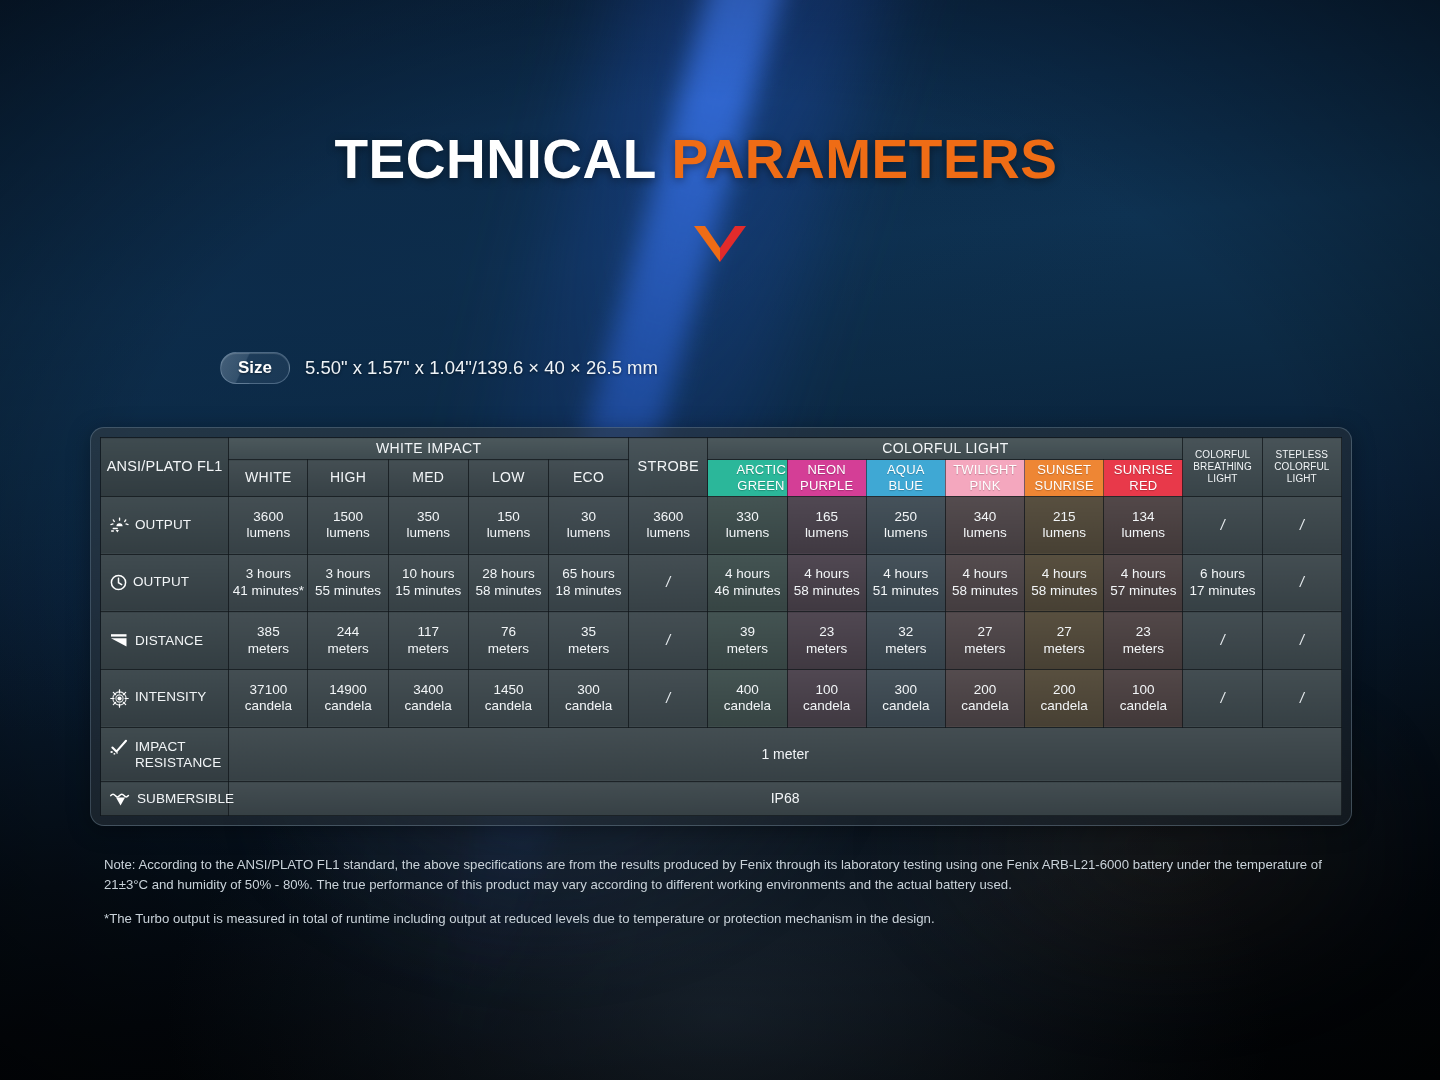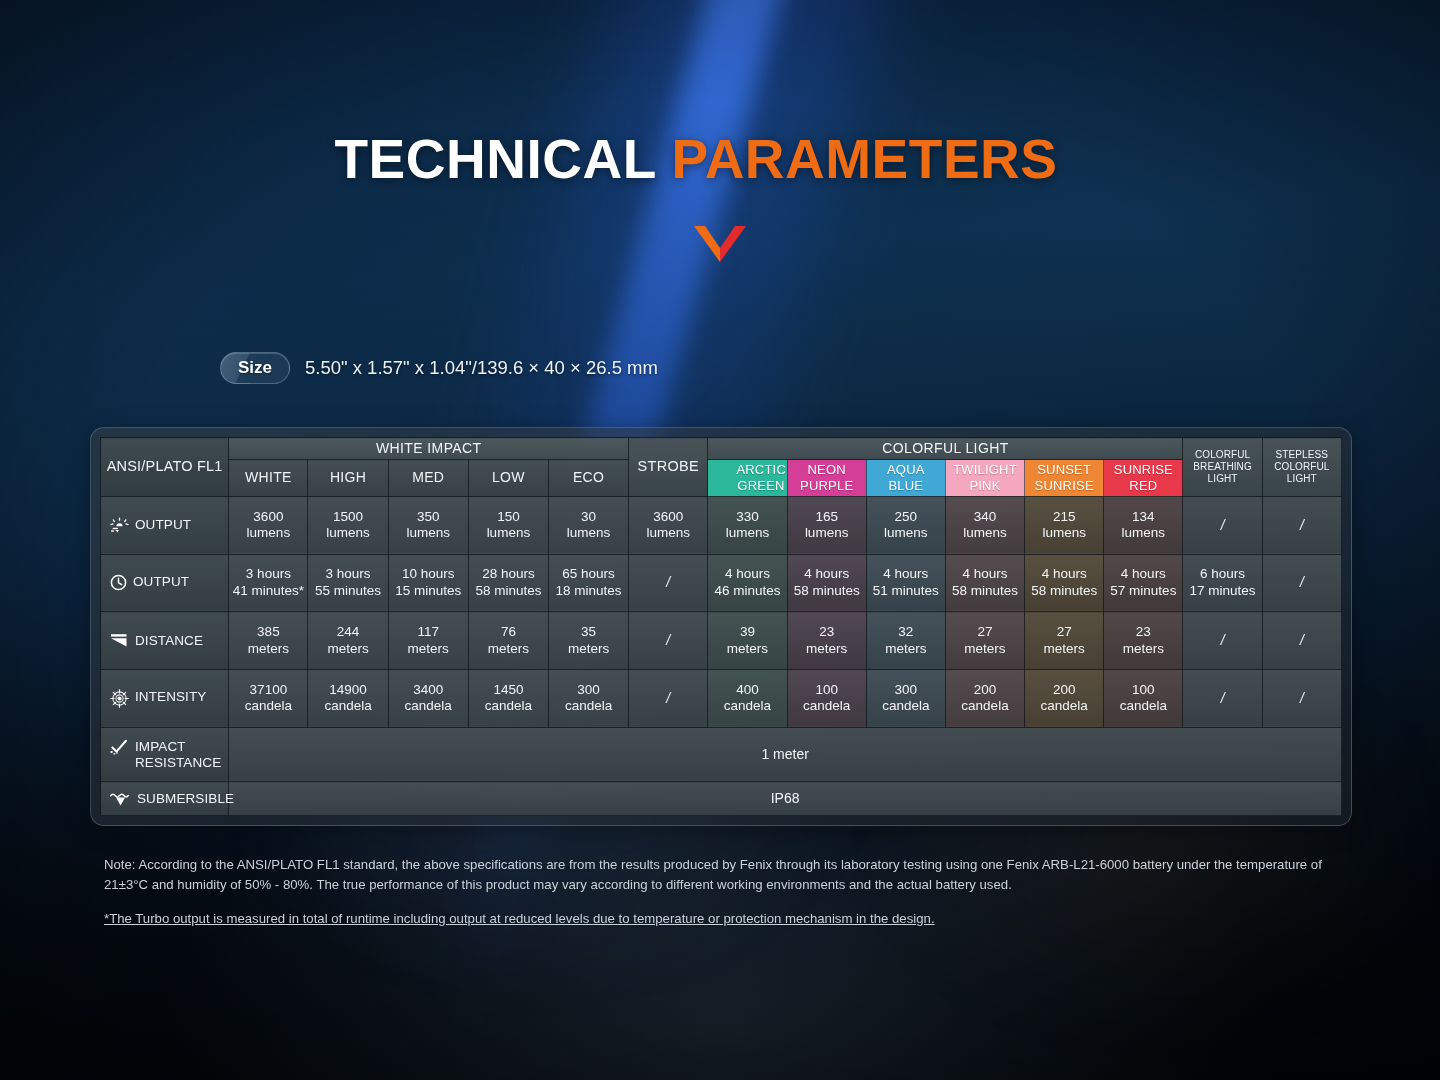--- a/index.html
+++ b/index.html
@@ -170,21 +170,21 @@
   .tint-k  { background:linear-gradient(180deg, rgba(88,78,80,0.94), rgba(70,62,64,0.94)) !important; }
   .tint-o  { background:linear-gradient(180deg, rgba(92,82,64,0.94), rgba(74,66,52,0.94)) !important; }
   .tint-r  { background:linear-gradient(180deg, rgba(86,74,74,0.94), rgba(68,58,58,0.94)) !important; }
 
   .wide { font-size:14px; }
 
   
   .notes { position:absolute; left:104px; top:855px; width:1240px;
            color:#c9d2d9; font-size:13.2px; line-height:1.55; }
   .notes p { margin-bottom:13px; }
-  .notes p:last-child { margin-bottom:16px;text-decoration:underline; }
+  .notes p:last-child { margin-bottom:16px; }
 </style>
 </head>
 <body>
 
 <div class="page">
 
   <div class="bg"></div>
   <div class="beam">
     <div class="beam-glow"></div>
     <div class="beam-core"></div>

